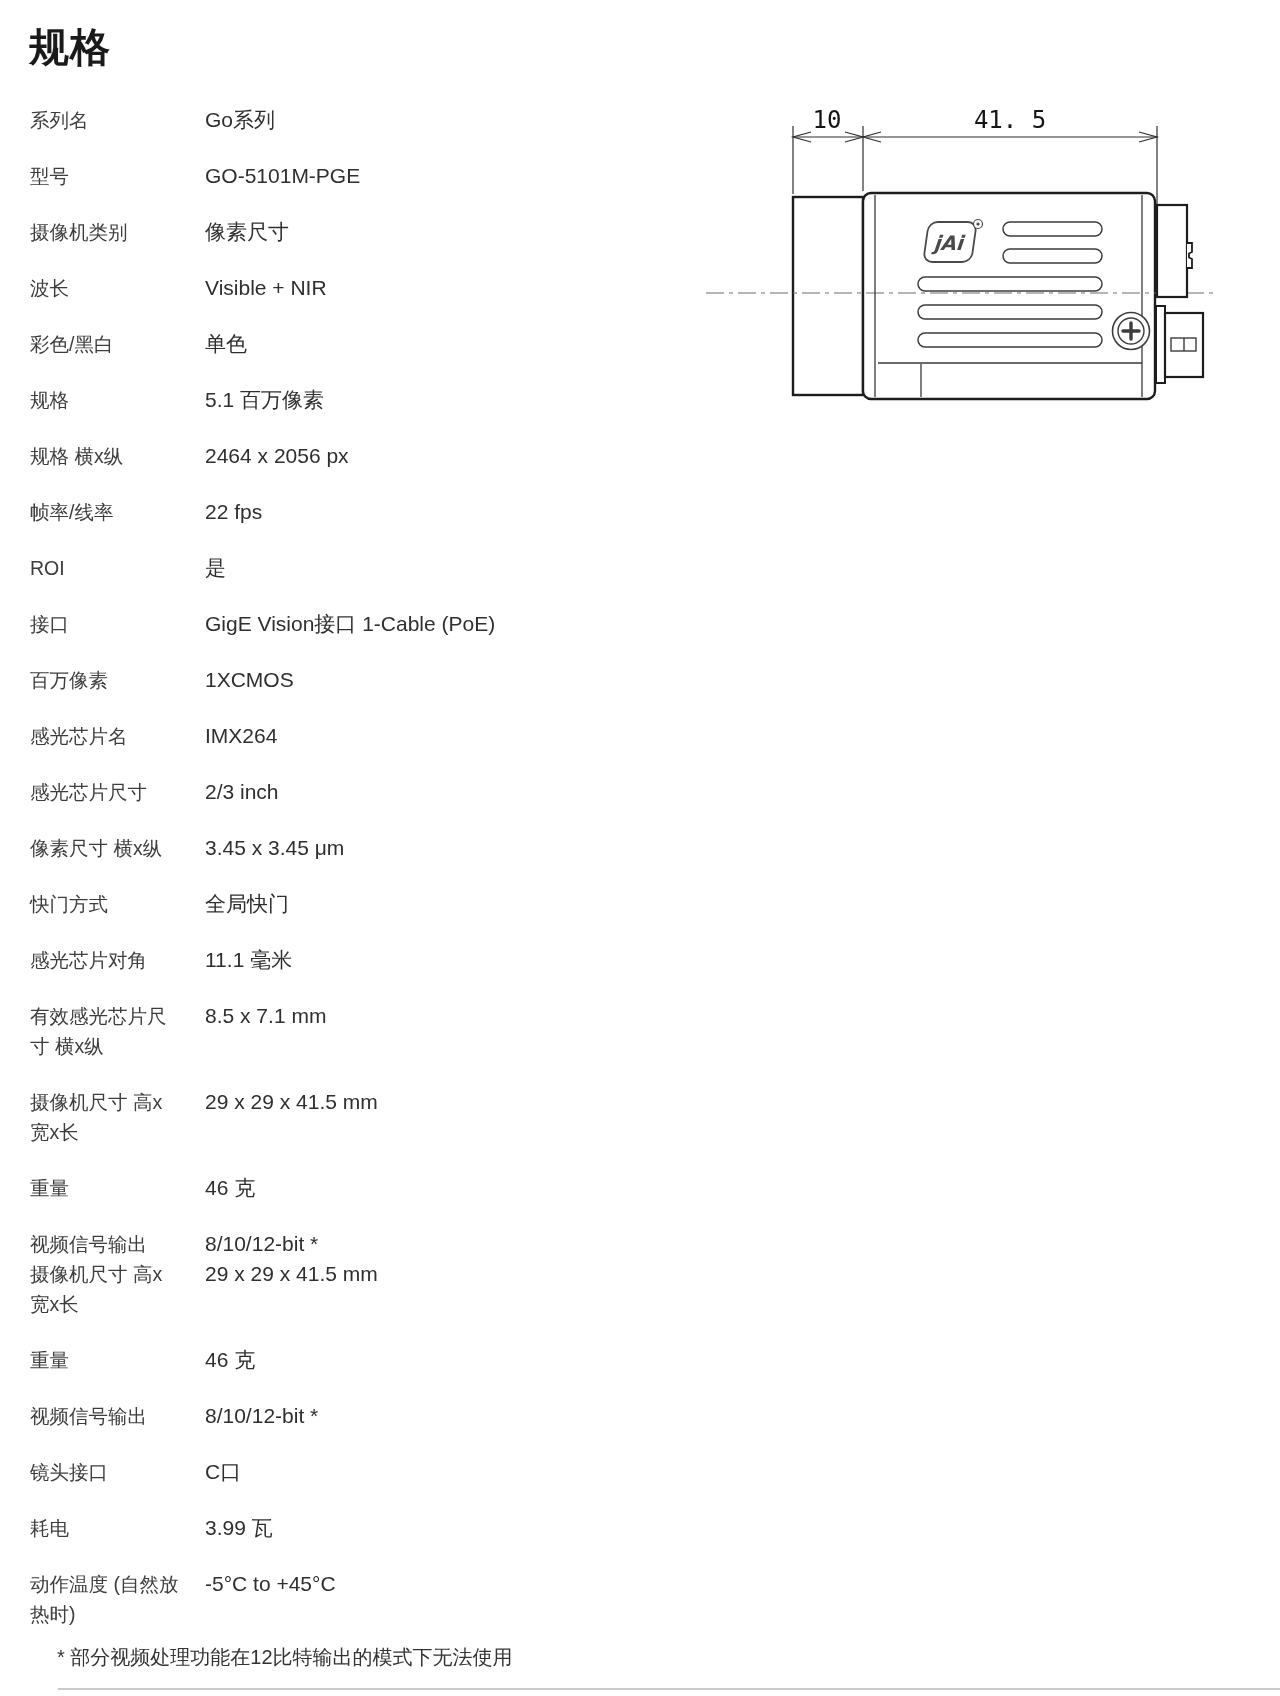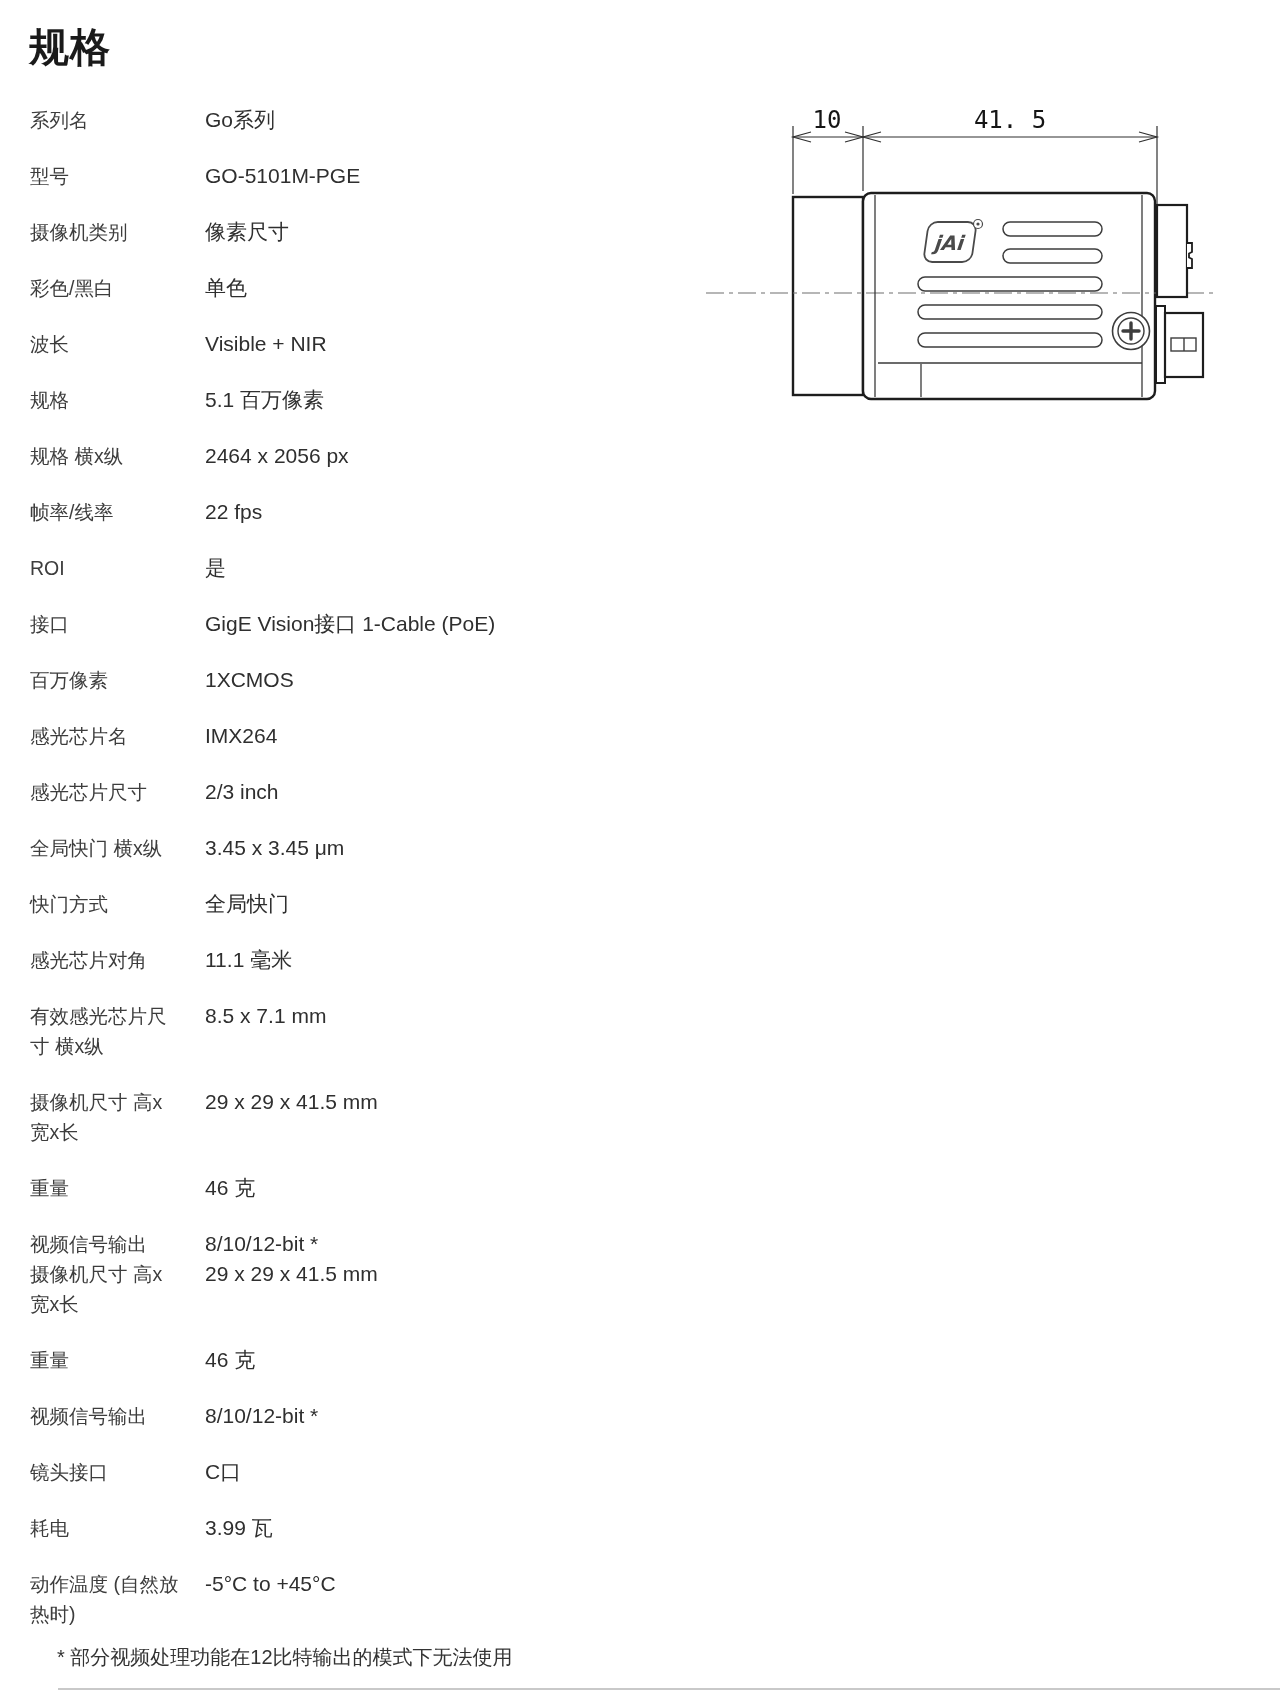--- a/index.html
+++ b/index.html
@@ -66,30 +66,30 @@
     <div class="lab">型号</div>
     <div class="val">GO-5101M-PGE</div>
   </div>
 
   <div class="spec-row">
     <div class="lab">摄像机类别</div>
     <div class="val">像素尺寸</div>
   </div>
 
   <div class="spec-row">
+    <div class="lab">波长</div>
+    <div class="val">Visible + NIR</div>
+  </div>
+
+  <div class="spec-row">
     <div class="lab">彩色/黑白</div>
     <div class="val">单色</div>
   </div>
 
   <div class="spec-row">
-    <div class="lab">波长</div>
-    <div class="val">Visible + NIR</div>
-  </div>
-
-  <div class="spec-row">
     <div class="lab">规格</div>
     <div class="val">5.1 百万像素</div>
   </div>
 
   <div class="spec-row">
     <div class="lab">规格 横x纵</div>
     <div class="val">2464 x 2056 px</div>
   </div>
 
   <div class="spec-row">
@@ -116,21 +116,21 @@
     <div class="lab">感光芯片名</div>
     <div class="val">IMX264</div>
   </div>
 
   <div class="spec-row">
     <div class="lab">感光芯片尺寸</div>
     <div class="val">2/3 inch</div>
   </div>
 
   <div class="spec-row">
-    <div class="lab">全局快门 横x纵</div>
+    <div class="lab">像素尺寸 横x纵</div>
     <div class="val">3.45 x 3.45 μm</div>
   </div>
 
   <div class="spec-row">
     <div class="lab">快门方式</div>
     <div class="val">全局快门</div>
   </div>
 
   <div class="spec-row">
     <div class="lab">感光芯片对角</div>

